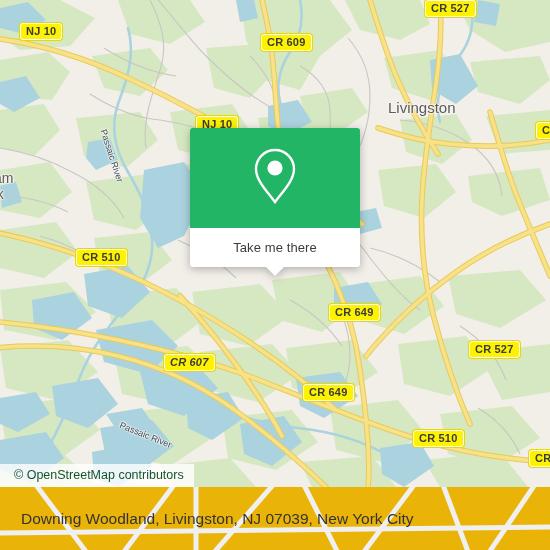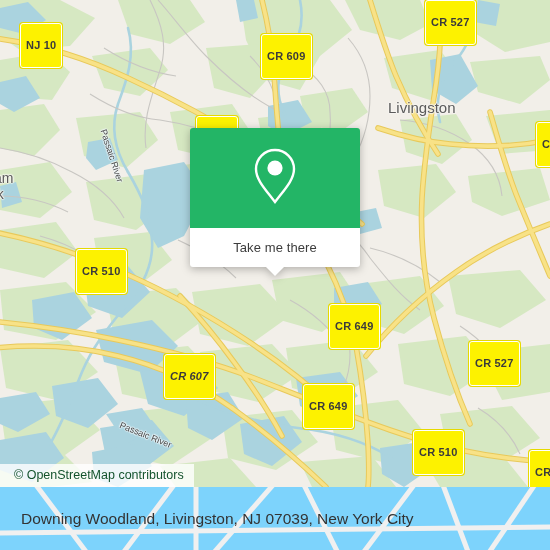--- a/index.html
+++ b/index.html
@@ -40,21 +40,21 @@
     background: #fdf200;
     border: 1.5px solid #ffffff;
     box-shadow: 0 0 0 1px #e6d900;
     border-radius: 3px;
     color: #3b3b3b;
     font-family: "Liberation Sans", sans-serif;
     font-weight: bold;
     font-size: 11px;
     line-height: 15px;
     height: 15px;
-    padding: 14px 5px;
+    padding: 0 5px;
     white-space: nowrap;
     letter-spacing: .2px;
     box-sizing: content-box;
     text-align: center;
   }
 
   
   .place {
     position: absolute;
     color: #5b5b5b;
@@ -132,21 +132,21 @@
     border-top: 10px solid #ffffff;
   }
 
   
   #footer {
     position: absolute;
     left: 0;
     top: 487px;
     width: 550px;
     height: 63px;
-    background: #7dd3fc;
+    background: #eab308;
     overflow: hidden;
   }
   #footer-watermark {
     position: absolute;
     left: 0; top: 0;
     opacity: 1;
   }
   #footer-inner {
     position: relative;
     height: 63px;

